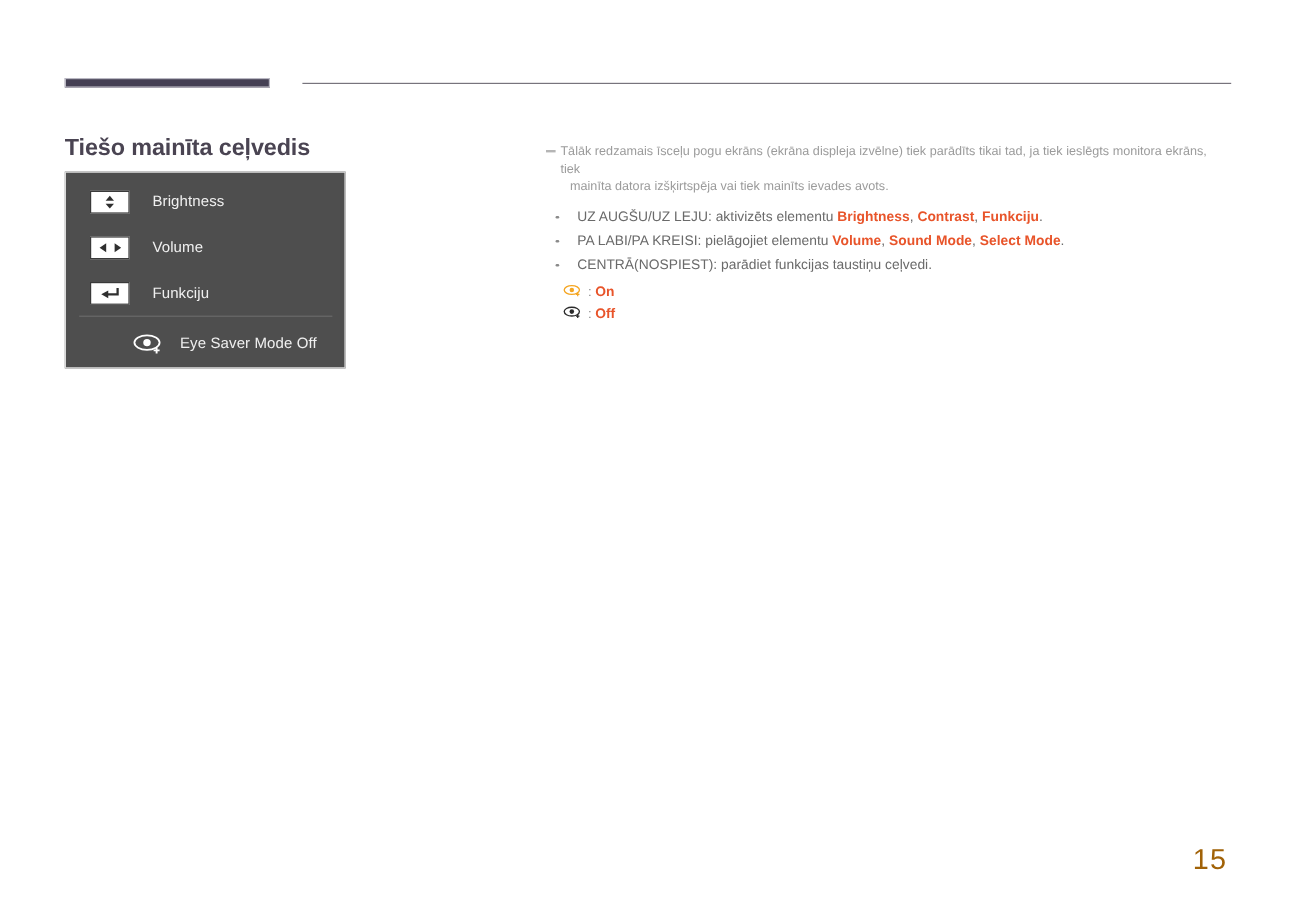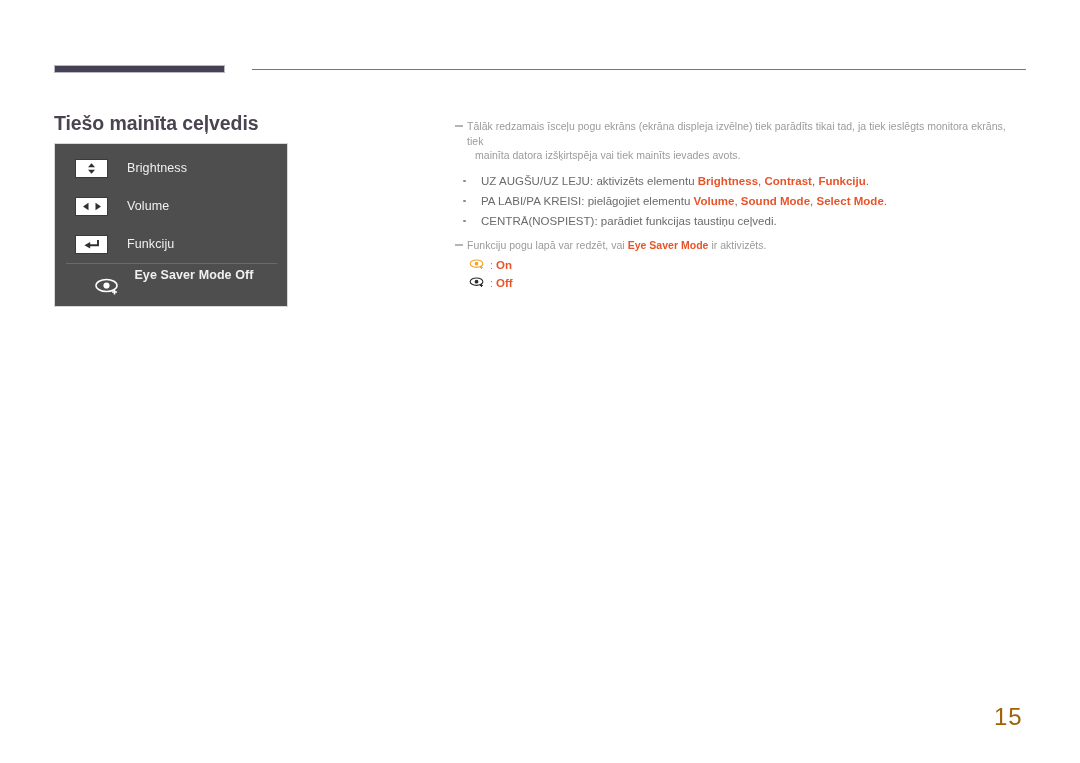--- a/index.html
+++ b/index.html
@@ -105,27 +105,27 @@
     position: absolute;
     left: 11px;
     top: 119px;
     width: 211px;
     height: 1px;
     background: #6a6a6a;
   }
 
   #osd-eye-row {
     position: absolute;
-    left: 3px;
+    left: 16px;
     top: 124px;
     width: 100%;
     height: 36px;
     display: flex;
+    align-items: center;
     justify-content: center;
-    font-weight: bold;
   }
   #osd-eye-row .eye-wrap {
     display: flex;
     align-items: center;
   }
   #osd-eye-row .osd-label { margin-left: 12px; }
 
   
   #content {
     position: absolute;
@@ -284,23 +284,20 @@
       <span class="dot"></span><span>UZ AUGŠU/UZ LEJU: aktivizēts elementu </span><span class="hl">Brightness</span>, <span class="hl">Contrast</span>, <span class="hl">Funkciju</span><span>.</span>
     </li>
     <li>
       <span class="dot"></span><span>PA LABI/PA KREISI: pielāgojiet elementu </span><span class="hl">Volume</span>, <span class="hl">Sound Mode</span>, <span class="hl">Select Mode</span><span>.</span>
     </li>
     <li>
       <span class="dot"></span><span>CENTRĀ(NOSPIEST): parādiet funkcijas taustiņu ceļvedi.</span>
     </li>
   </ul>
 
-  <div class="note-line" id="note-bottom">
-    <span class="dash"></span><span>Funkciju pogu lapā var redzēt, vai </span><span class="hl">Eye Saver Mode</span><span> ir aktivizēts.</span>
-  </div>
 
   <ul class="eye-state-list">
     <li>
       <span>
         <svg width="17" height="12" viewBox="0 0 26 17" aria-hidden="true">
           <ellipse cx="11.5" cy="8" rx="9.7" ry="5.6" fill="none" stroke="#f5a623" stroke-width="1.7"></ellipse>
           <circle cx="11.5" cy="8" r="2.9" fill="#f5a623"></circle>
           <path d="M19 11.5 L19 16 M16.8 13.7 L21.2 13.7" stroke="#f5a623" stroke-width="1.6"></path>
         </svg>
       </span>

